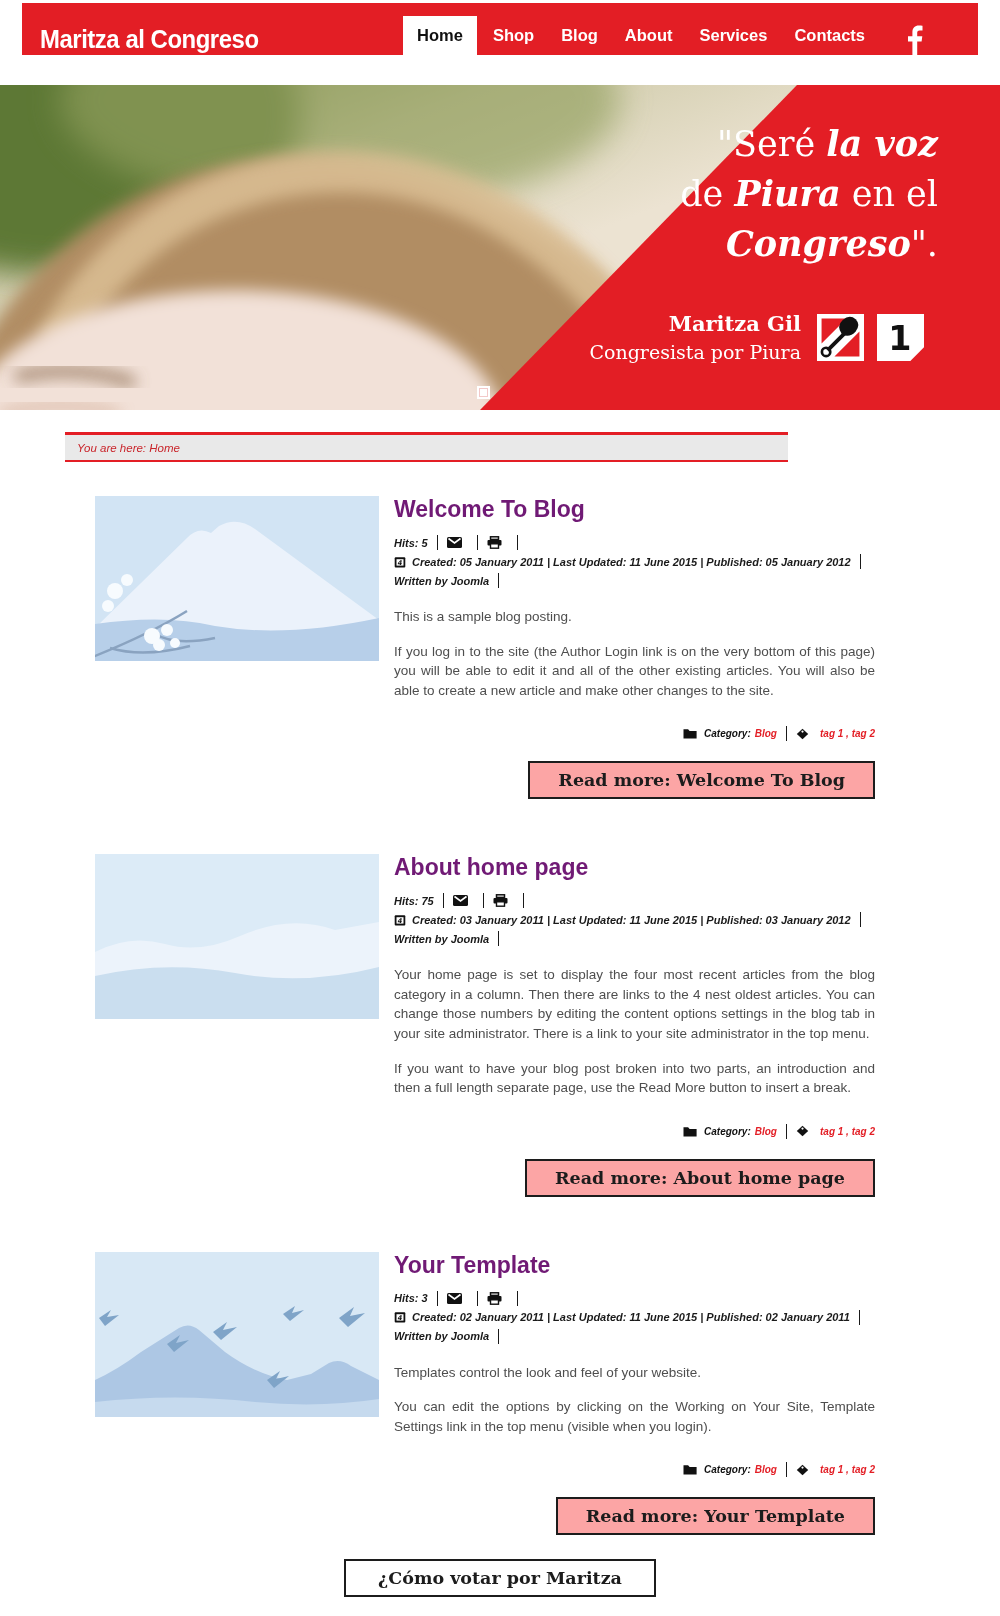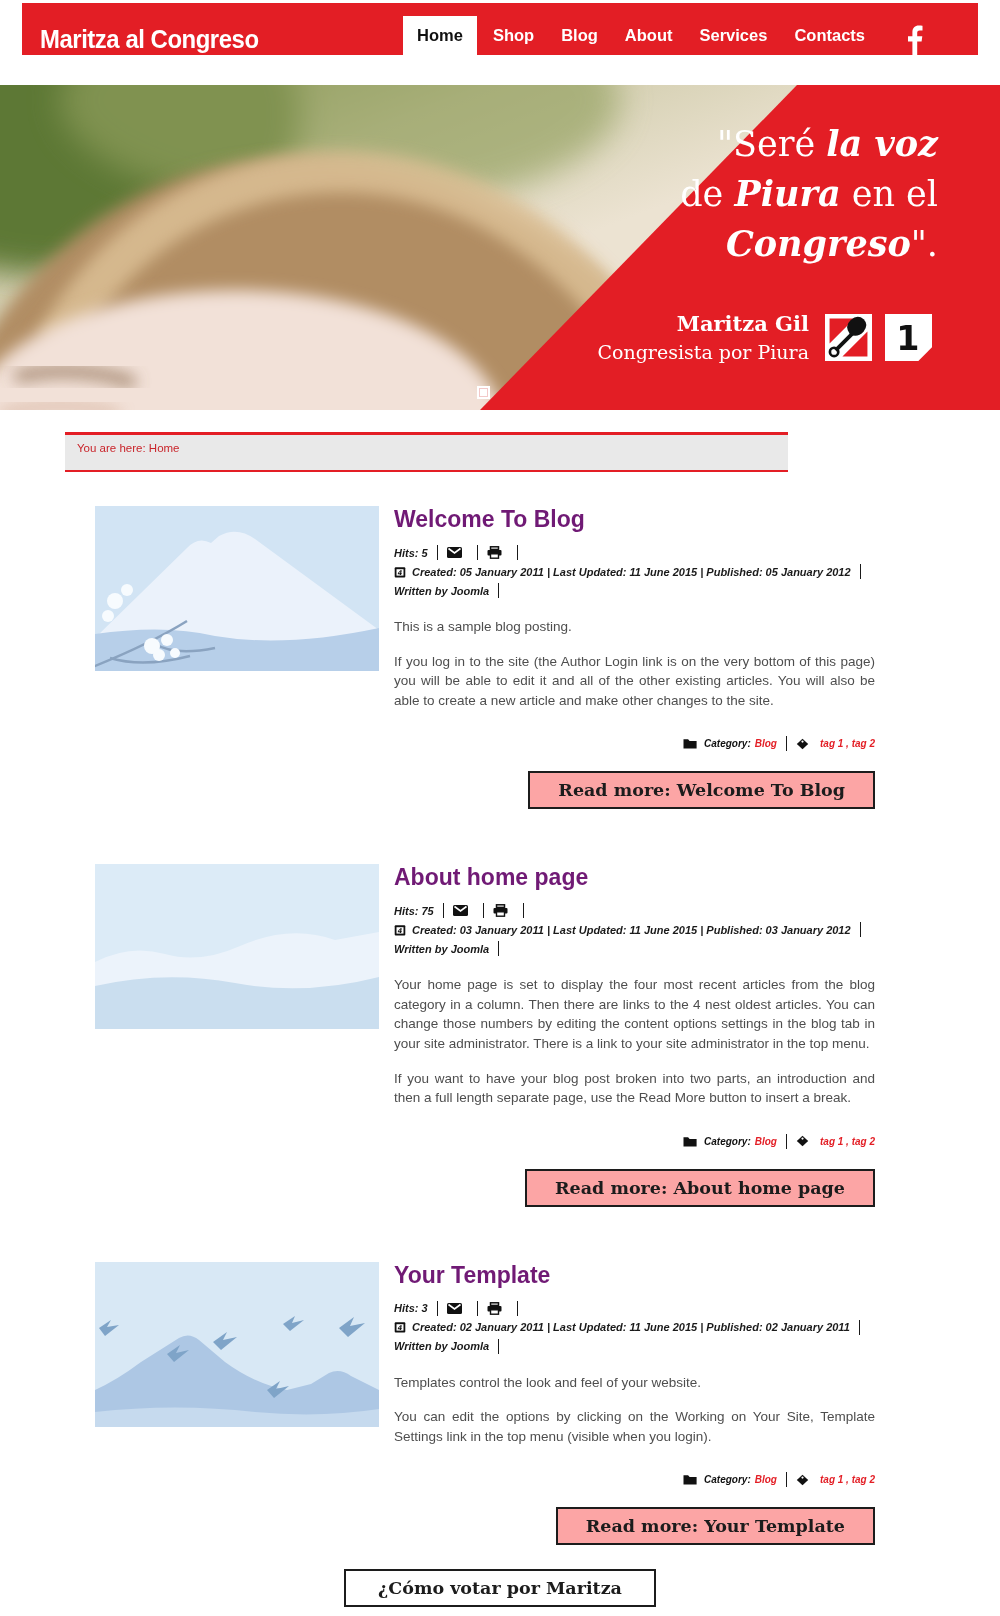--- a/index.html
+++ b/index.html
@@ -13,30 +13,30 @@
   .menu-item { color:#fff; font-weight:bold; font-size:16.5px; padding:9px 11px; cursor:pointer; white-space:nowrap; }
   .menu-item.active { background:#fff; color:#101010; padding:10px 14px; }
   .fb-wrap { margin-left:30px; cursor:pointer; display:flex; align-items:center; }
 
   
   .hero { position:relative; height:325px; margin-top:30px; overflow:hidden; background:#ddd; }
   .hero-photo, .hero-overlay { position:absolute; top:0; left:0; width:1000px; height:325px; }
   .quote { position:absolute; top:34px; right:62px; width:480px; text-align:right;
            font-family:"DejaVu Serif", serif; font-size:35px; line-height:49px; color:#fff; }
   .quote b { font-weight:bold;font-style:italic; }
-  .signature { position:absolute; top:224px; right:68px; display:flex; align-items:center; gap:13px; }
+  .signature { position:absolute; top:224px; right:76px; display:flex; align-items:center; gap:13px; }
   .sig-text { text-align:right; color:#fff; font-family:"DejaVu Serif", serif; margin-right:3px; }
   .sig-name { font-size:21px; font-weight:bold; line-height:30px; }
   .sig-role { font-size:19px; line-height:26px; }
   .hero-badge { width:47px; height:47px; display:block; }
   .slider-dot { position:absolute; left:477px; top:301px; width:13px; height:13px; background:#fff; box-shadow:inset 0 0 0 2px #fff, inset 0 0 0 3px #f3c9c9; cursor:pointer; }
 
   
   .breadcrumb { margin:22px 0 0 65px; width:723px; background:#e9e9e9; border-top:3px solid #e31e25;
-                border-bottom:2px solid #e31e25; padding:7px 12px 16px; font-size:11.5px; color:#c9252b; }
+                border-bottom:2px solid #e31e25; padding:7px 12px 6px; font-size:11.5px; color:#c9252b;font-style:italic; }
 
   
   .content { margin:34px 0 0 95px; width:780px; }
   .post { display:flex; gap:15px; margin-bottom:55px; }
   .post:last-child { margin-bottom:24px; }
   .post-img { width:284px; height:165px; flex:none; }
   .post-img svg { display:block; }
   .post-body { flex:1; display:flex; flex-direction:column; }
   .post-title { font-family:Liberation Sans, sans-serif; font-weight:bold; font-size:23px; color:#701a75; margin:0 0 12px; cursor:pointer; }
   .meta { font-style:italic; font-weight:bold; font-size:11px; color:#1a1a1a; }

